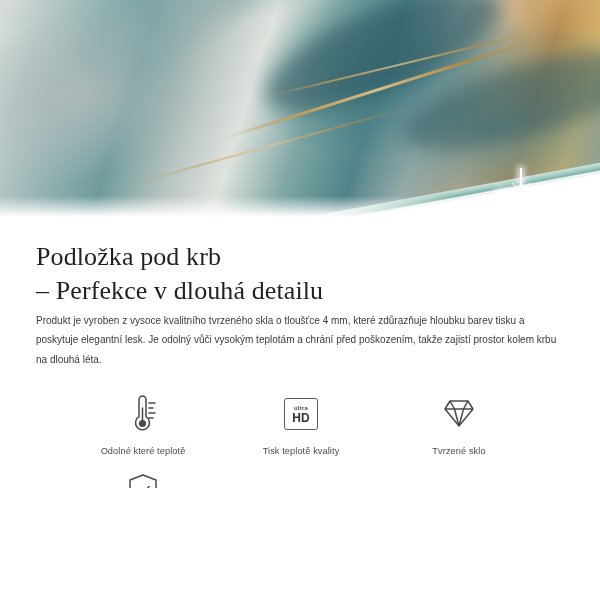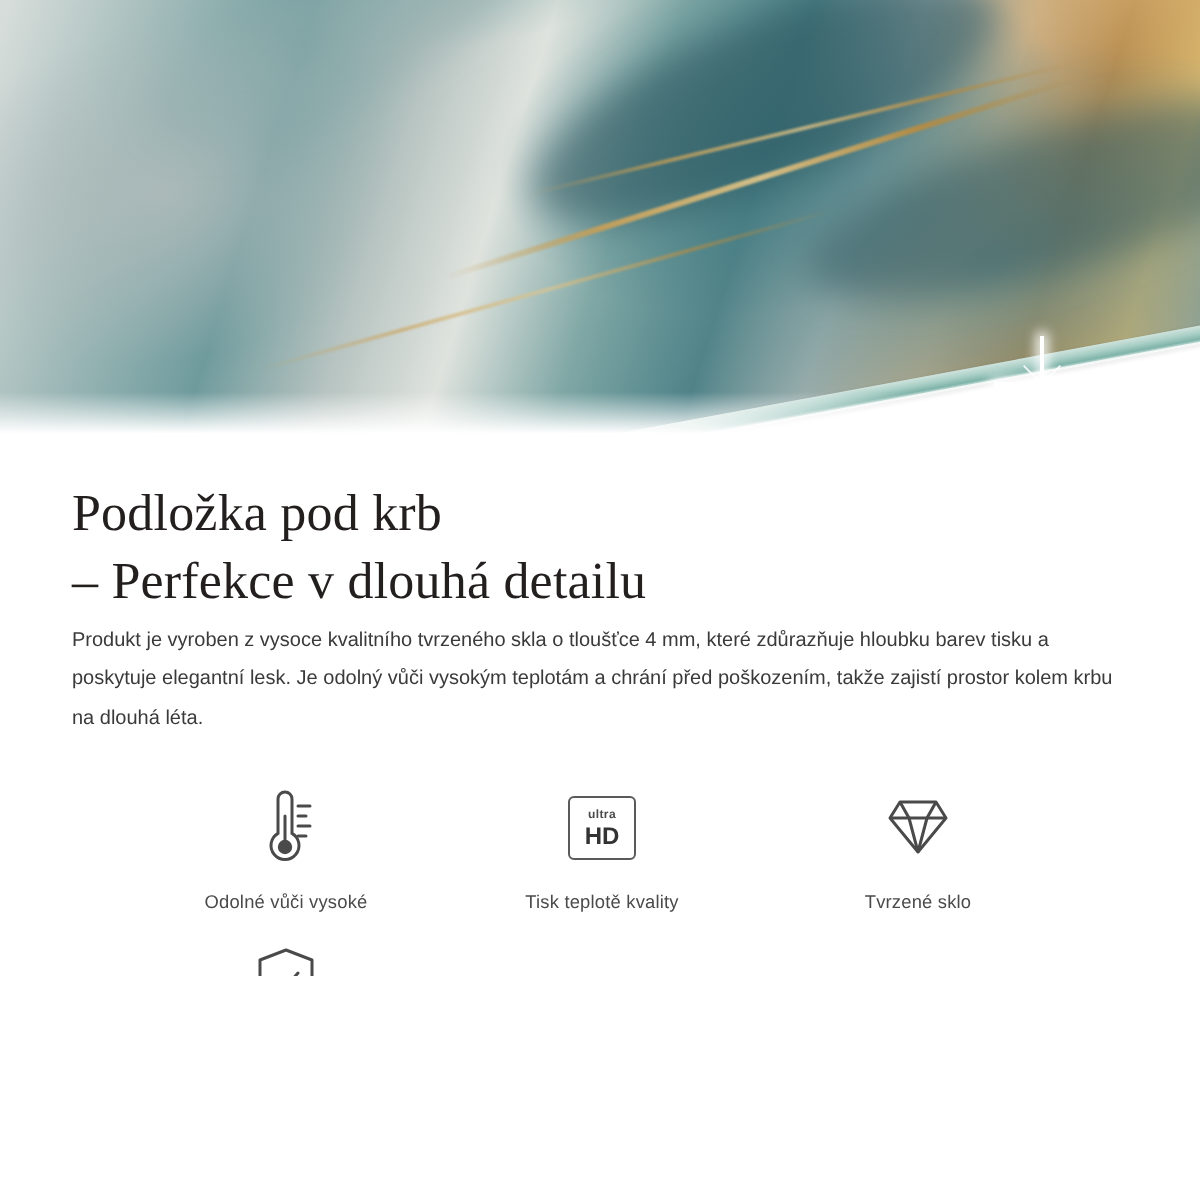--- a/index.html
+++ b/index.html
@@ -271,21 +271,21 @@
           <svg width="42" height="44" viewBox="0 0 42 44" fill="none" stroke="#4a4a4a" stroke-width="1.5" stroke-linecap="round">
             <path d="M17 7.5a3.5 3.5 0 0 1 7 0v17.2a7 7 0 1 1-7 0z"></path>
             <circle cx="20.5" cy="31.5" r="3.6" fill="#4a4a4a" stroke="none"></circle>
             <line x1="20.5" y1="16" x2="20.5" y2="29"></line>
             <line x1="27" y1="11" x2="33" y2="11"></line>
             <line x1="27" y1="16" x2="31" y2="16"></line>
             <line x1="27" y1="21" x2="33" y2="21"></line>
             <line x1="27" y1="26" x2="31" y2="26"></line>
           </svg>
         </div>
-        <div class="feature-label">Odolné vůči vysoké</div>
+        <div class="feature-label">Odolné které teplotě</div>
       </div>
 
       <div class="feature">
         <div class="feature-icon">
           <div class="hd-box">
             <span class="hd-ultra">ultra</span>
             <span class="hd-hd">HD</span>
           </div>
         </div>
         <div class="feature-label">Tisk teplotě kvality</div>

